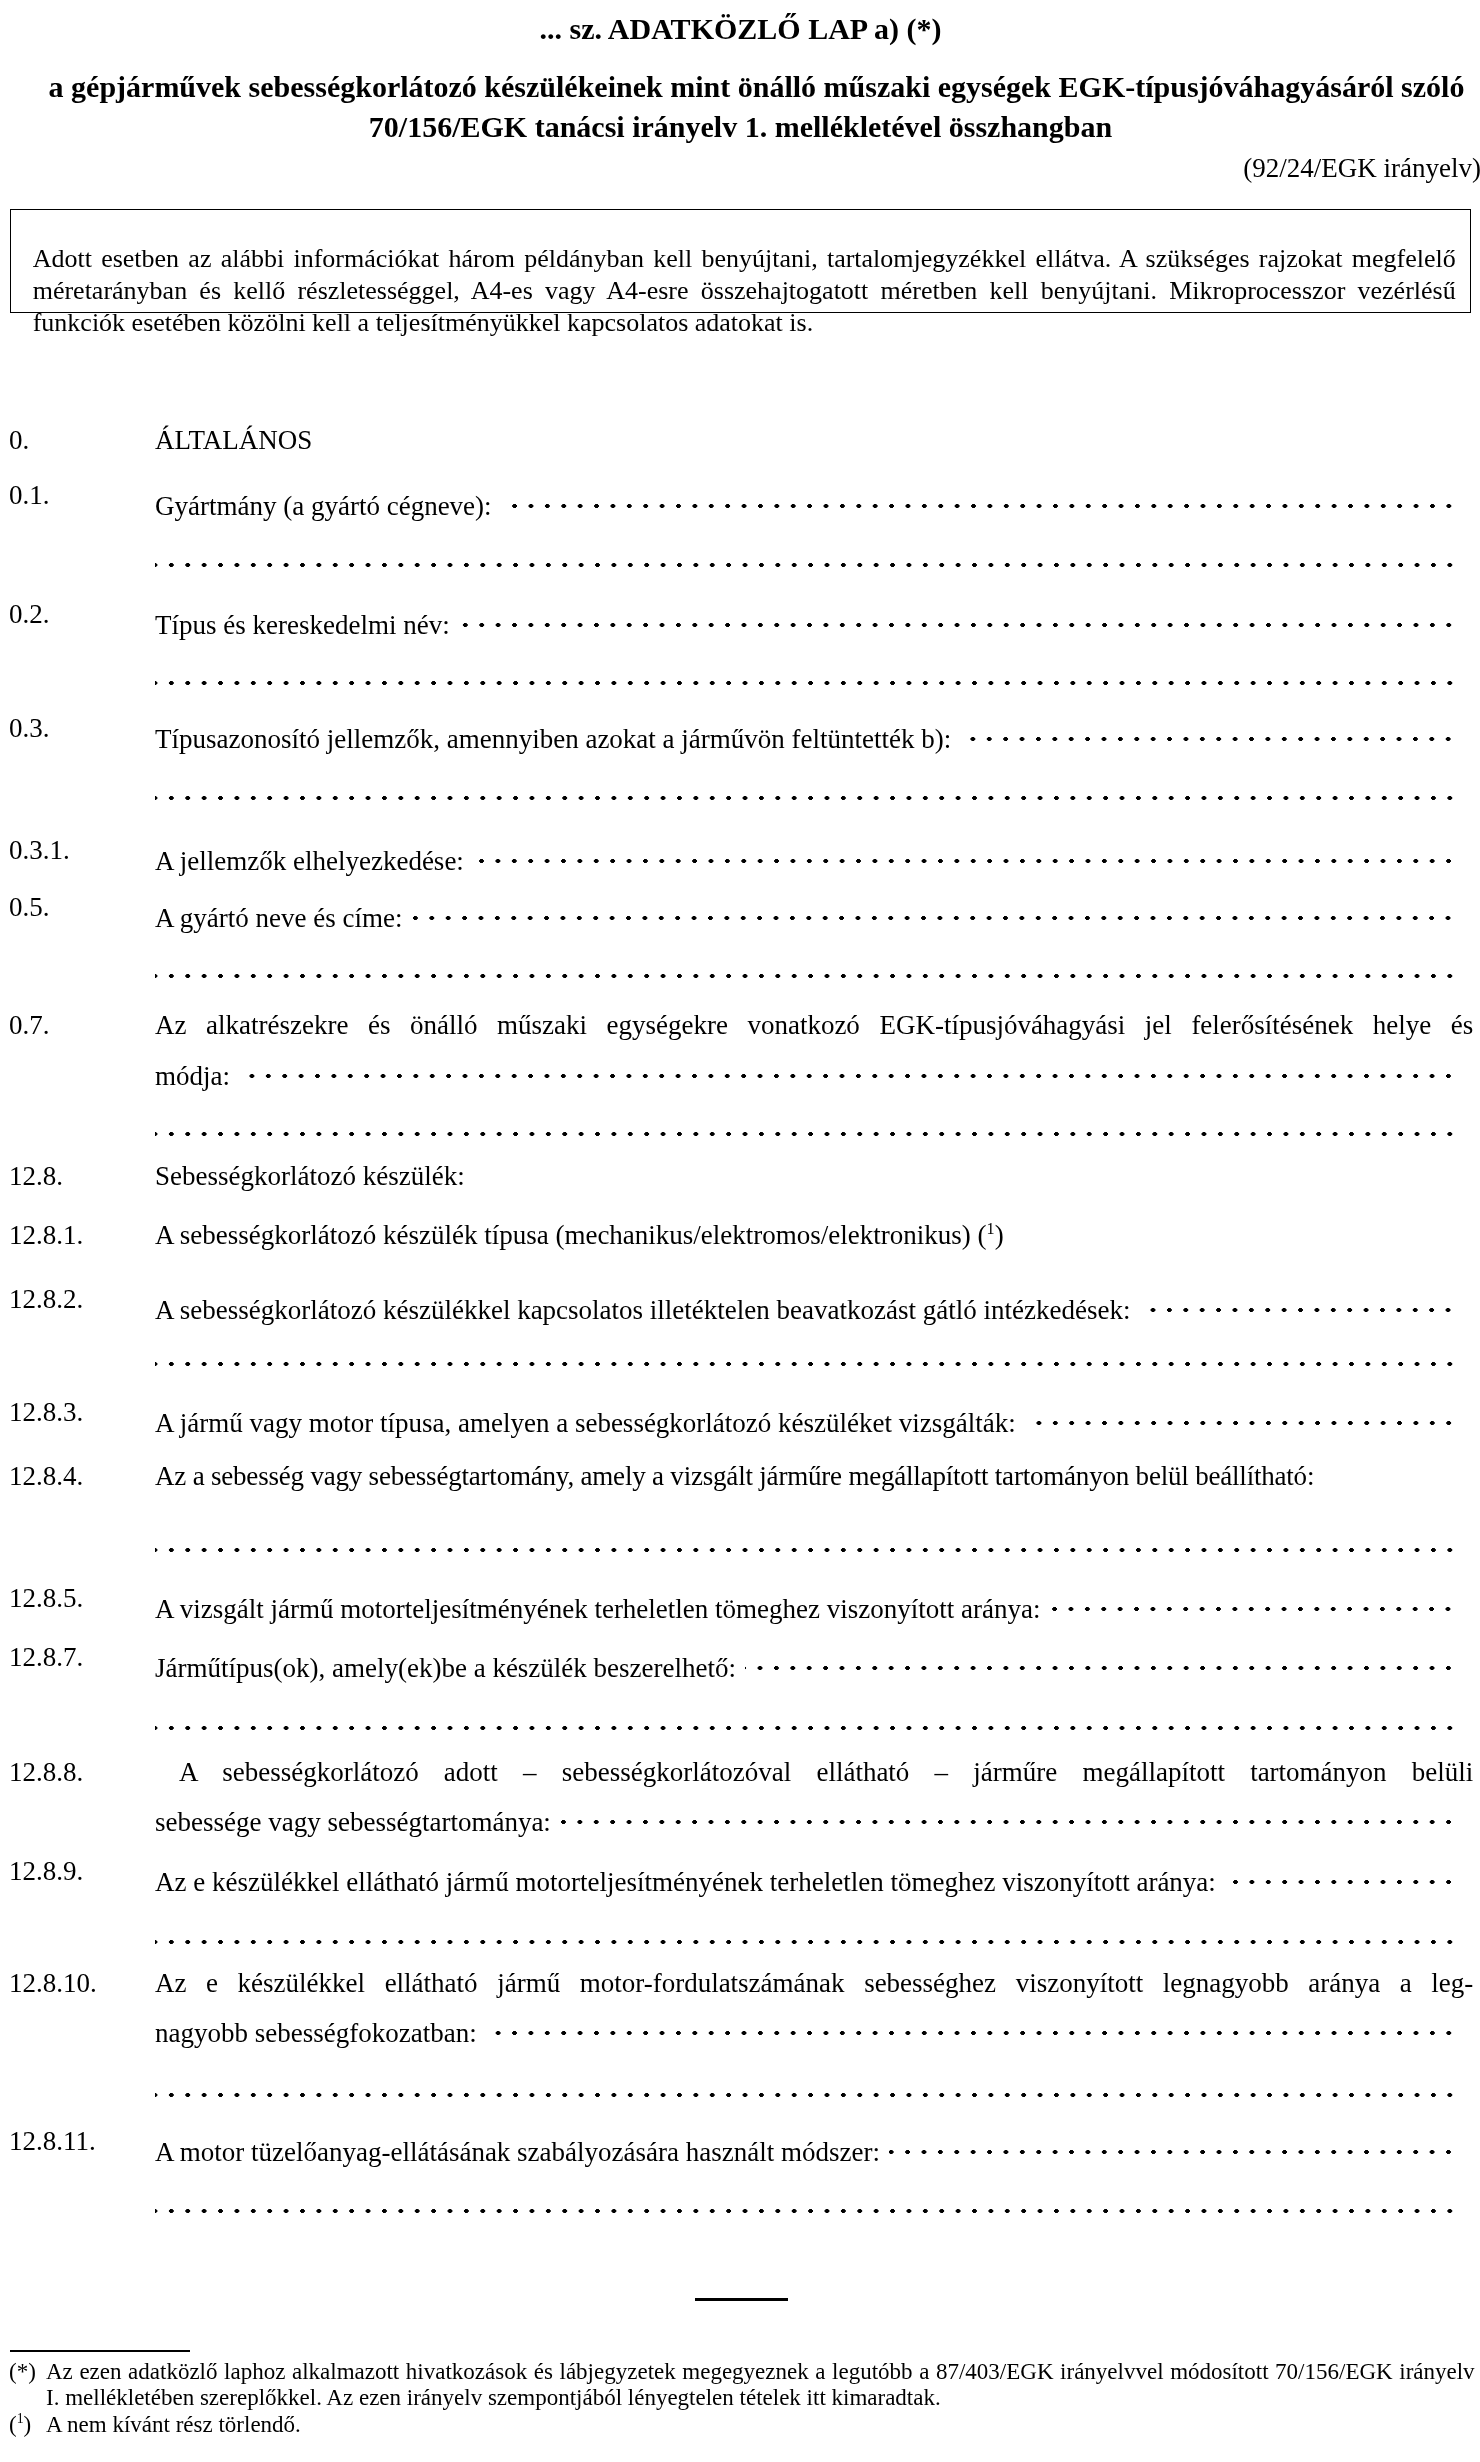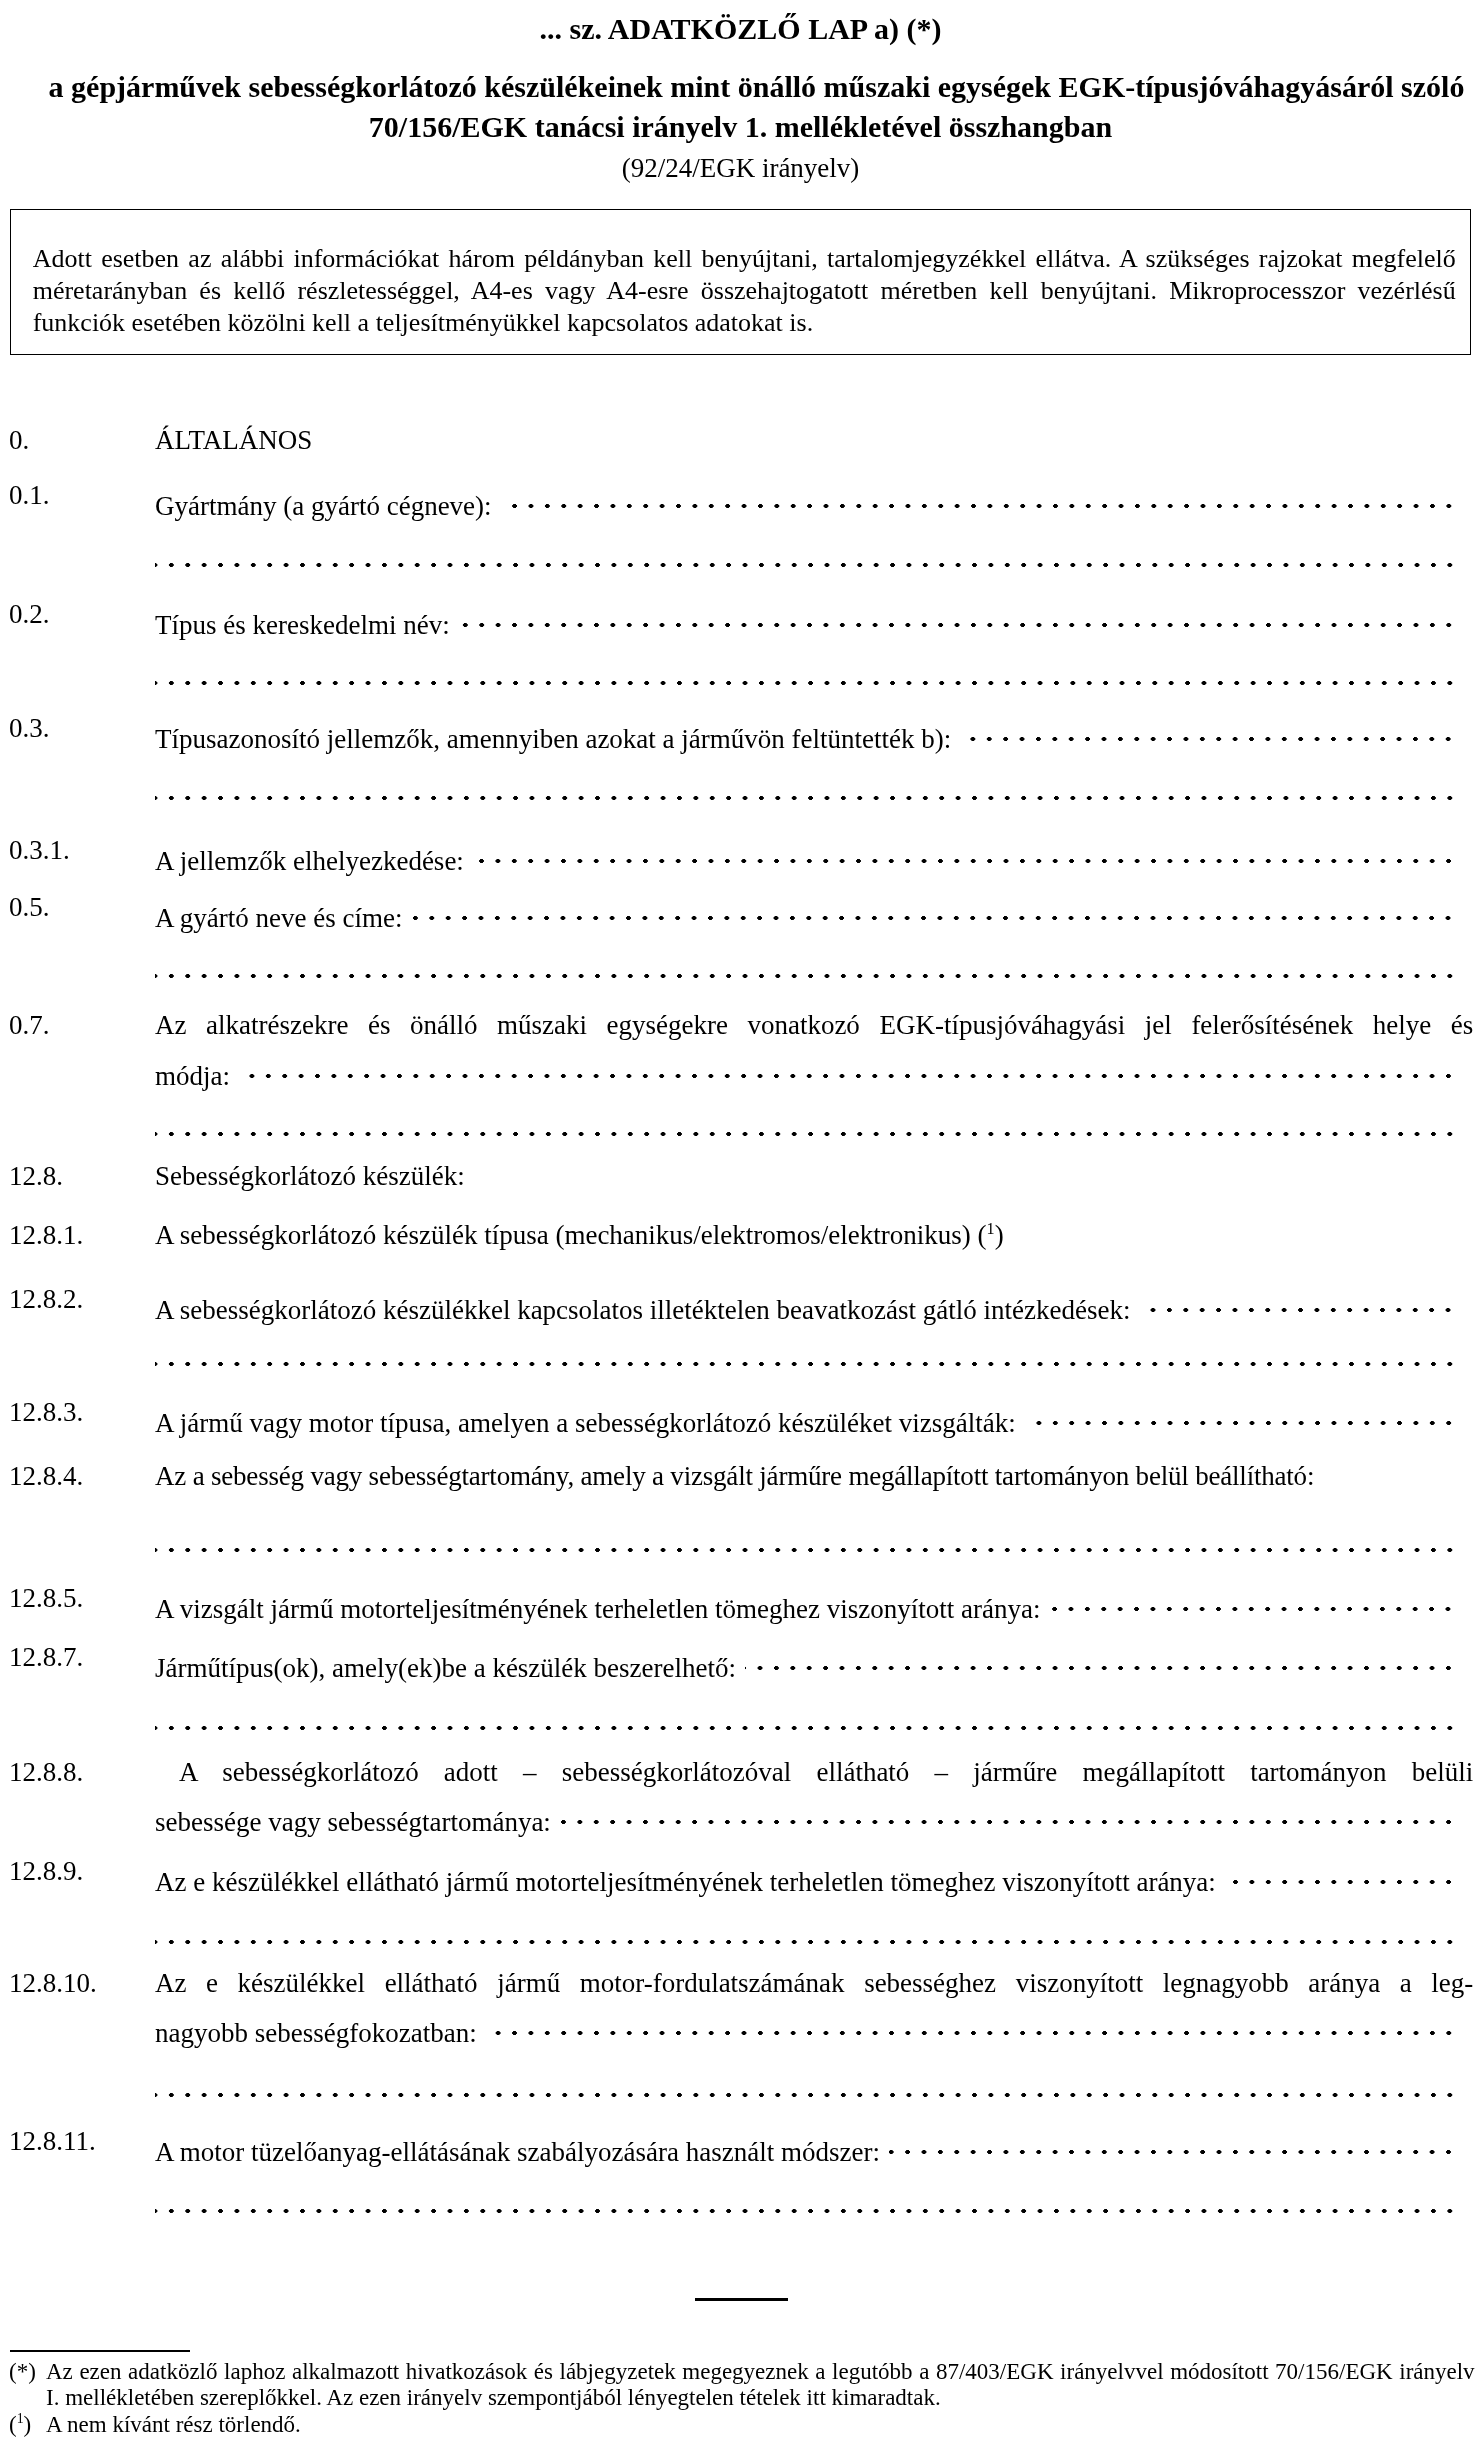--- a/index.html
+++ b/index.html
@@ -6,21 +6,21 @@
   body {
     width: 1481px; height: 2462px; position: relative; overflow: hidden;
     font-family: "Liberation Serif", "DejaVu Serif", serif; color: #000;
   }
   .abs { position: absolute; }
   .center { left: 0; width: 1481px; text-align: center; }
   .title { font-size: 30px; font-weight: bold; line-height: 33px; }
   .subtitle { font-size: 30px; font-weight: bold; line-height: 40px; }
   .directive { font-size: 27px; line-height: 32px; }
   .intro-box {
-    left: 9.7px; top: 209px; width: 1461px; height: 146px;
+    left: 9.7px; top: 209px; width: 1461px; height: 104px;
     border: 1.9px solid #000; box-sizing: border-box;
   }
   .intro-text {
     position: absolute; left: 22px; right: 14px; top: 33px;
     font-size: 26px; line-height: 32px; text-align: justify;
   }
   .row { position: absolute; left: 0; width: 1481px; font-size: 27px; line-height: 40px; }
   .num { position: absolute; left: 9px; top: 0; }
   .txt {
     position: absolute; left: 155px; right: 7.7px; top: 0;
@@ -46,21 +46,21 @@
   .fn-mark { position: absolute; left: 0; top: 0; }
   .fn-text { margin-left: 37px; text-align: justify; }
   sup { font-size: 60%; line-height: 0; }
 </style>
 </head>
 <body>
 
 <div class="abs center title" style="top:11.6px;">... sz. ADATKÖZLŐ LAP a) (*)</div>
 <div class="abs center subtitle" style="top:67px;padding-left:16px;">a gépjárművek sebességkorlátozó készülékeinek mint önálló műszaki egységek EGK-típusjóváhagyásáról szóló</div>
 <div class="abs center subtitle" style="top:107px;">70/156/EGK tanácsi irányelv 1. mellékletével összhangban</div>
-<div class="abs center directive" style="top:152px;">(92/24/EGK irányelv)</div>
+<div class="abs center directive" style="top:152px;text-align:right;">(92/24/EGK irányelv)</div>
 
 <div class="abs intro-box">
   <div class="intro-text">Adott esetben az alábbi információkat három példányban kell benyújtani, tartalomjegyzékkel ellátva. A szükséges rajzokat megfelelő méretarányban és kellő részletességgel, A4-es vagy A4-esre összehajtogatott méretben kell benyújtani. Mikroprocesszor vezérlésű funkciók esetében közölni kell a teljesítményükkel kapcsolatos adatokat is.</div>
 </div>
 
 <div class="row" style="top:420px;">
   <span class="num">0.</span>
   <span class="txt">ÁLTALÁNOS</span>
 </div>
 

